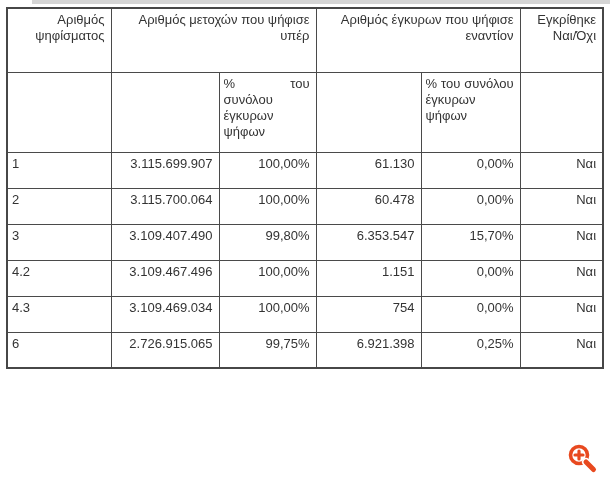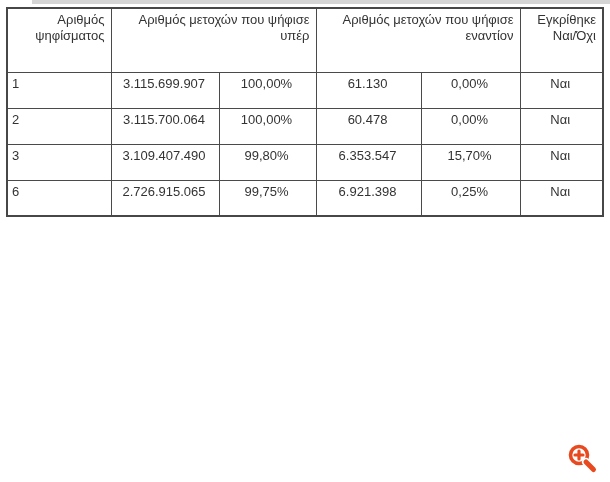--- a/index.html
+++ b/index.html
@@ -27,21 +27,21 @@
   }
   .vote-table th, .vote-table td {
     border: 1px solid #4a4a4a;
     vertical-align: top;
     font-weight: normal;
     padding: 3px 6px 2px 4px;
     line-height: 1.25;
     overflow: hidden;
   }
   .vote-table th { text-align: right; }
-  .vote-table td { text-align: center; }
+  .vote-table td { text-align: right; }
   .vote-table td.id-cell { text-align: left; }
   .vote-table th.pct-head {
     text-align: justify;
     text-align-last: left;
   }
   tr.hdr-1 { height: 64px; padding-left: 24px; }
   tr.hdr-2 { height: 80px; }
   tr.data-row { height: 36px; }
   .zoom-btn {
     position: absolute;
@@ -64,22 +64,30 @@
     <col style="width:108px">
     <col style="width:97px">
     <col style="width:105px">
     <col style="width:99px">
     <col style="width:83px">
   </colgroup>
   <thead>
     <tr class="hdr-1">
       <th>Αριθμός ψηφίσματος</th>
       <th colspan="2">Αριθμός μετοχών που ψήφισε υπέρ</th>
-      <th colspan="2">Αριθμός μετοχών που ψήφισε εναντίον</th>
+      <th colspan="2">Αριθμός έγκυρων που ψήφισε εναντίον</th>
       <th>Εγκρίθηκε Ναι/Όχι</th>
+    </tr>
+    <tr class="hdr-2">
+      <th></th>
+      <th></th>
+      <th class="pct-head">% του συνόλου έγκυρων ψήφων</th>
+      <th></th>
+      <th class="pct-head">% του συνόλου έγκυρων ψήφων</th>
+      <th></th>
     </tr>
   </thead>
   <tbody>
   <tr class="data-row">
     <td class="id-cell">1</td>
     <td>3.115.699.907</td>
     <td>100,00%</td>
     <td>61.130</td>
     <td>0,00%</td>
     <td>Ναι</td>
@@ -97,21 +105,37 @@
   <tr class="data-row">
     <td class="id-cell">3</td>
     <td>3.109.407.490</td>
     <td>99,80%</td>
     <td>6.353.547</td>
     <td>15,70%</td>
     <td>Ναι</td>
   </tr>
 
 
+  <tr class="data-row">
+    <td class="id-cell">4.2</td>
+    <td>3.109.467.496</td>
+    <td>100,00%</td>
+    <td>1.151</td>
+    <td>0,00%</td>
+    <td>Ναι</td>
+  </tr>
 
+  <tr class="data-row">
+    <td class="id-cell">4.3</td>
+    <td>3.109.469.034</td>
+    <td>100,00%</td>
+    <td>754</td>
+    <td>0,00%</td>
+    <td>Ναι</td>
+  </tr>
 
 
 
   <tr class="data-row">
     <td class="id-cell">6</td>
     <td>2.726.915.065</td>
     <td>99,75%</td>
     <td>6.921.398</td>
     <td>0,25%</td>
     <td>Ναι</td>

